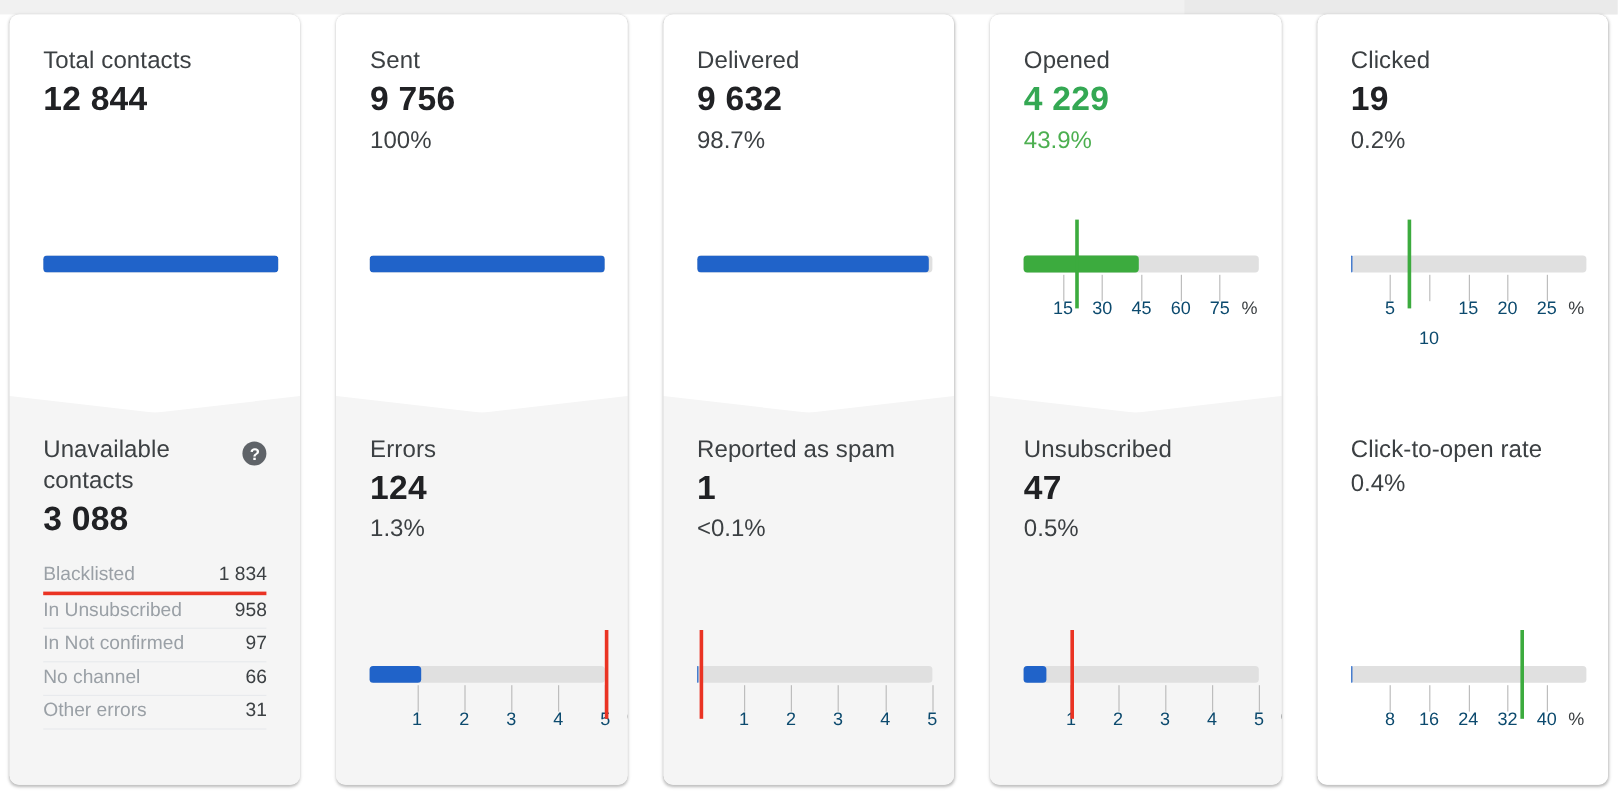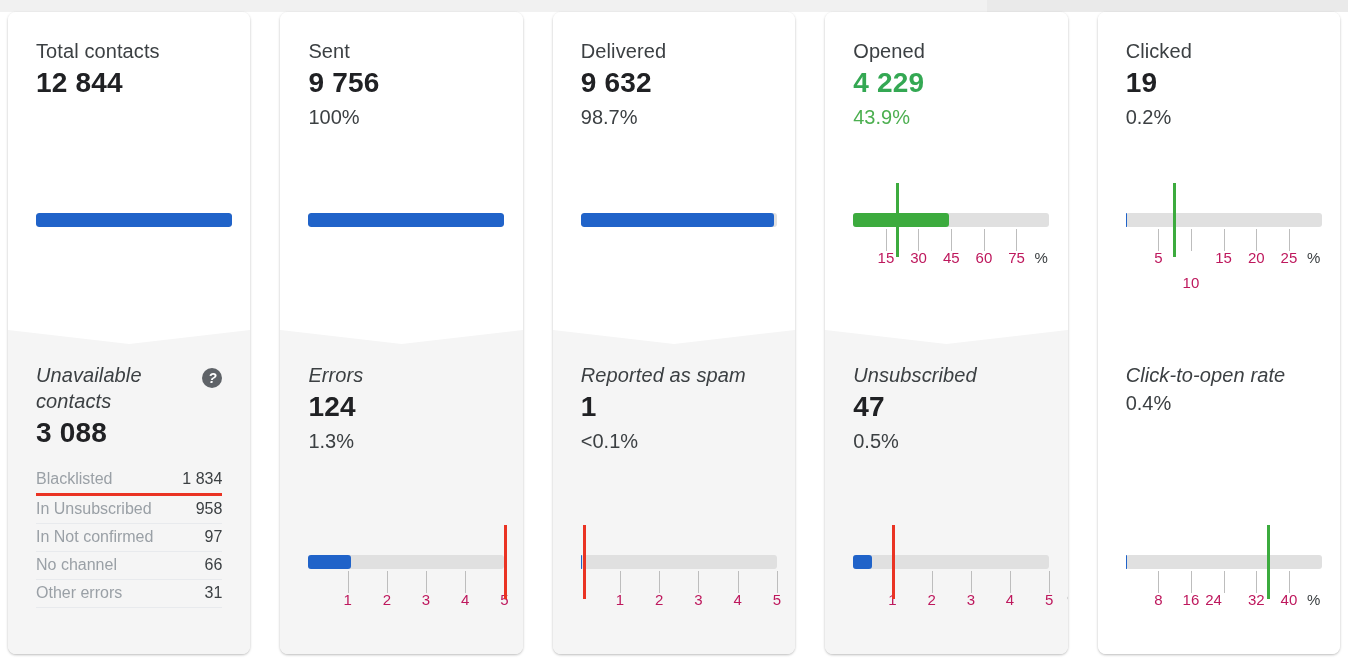--- a/index.html
+++ b/index.html
@@ -87,21 +87,21 @@
   }
   .metric-value.green { color: #34a853; }
   .metric-pct {
     font-size: 20px;
     color: #3c4043;
     line-height: 30px;
   }
   .metric-pct.green { color: #4caf50; }
 
   
-  .help-row { position: relative; font-style: italic; }
+  .help-row { position: relative; }
   .help-icon {
     position: absolute; right: 0px; top: 6px;
     width: 20px; height: 20px;
     border-radius: 50%;
     background: #5f6368;
     color: #ffffff;
     font-size: 14px; font-weight: bold;
     line-height: 20px; text-align: center;
     cursor: pointer;
   }
@@ -144,21 +144,21 @@
   }
   .gauge .fill.green { background: #3cab3e; }
   .gauge .fill.tiny { border-radius: 2px; }
   .gauge .tick {
     position: absolute; top: 42px;
     width: 1px; height: 22px;
     background: #bdbdbd;
   }
   .gauge .ticklabel {
     position: absolute; top: 62px;
-    font-size: 15px; color: #be185d;
+    font-size: 15px; color: #0c4a6e;
     transform: translateX(-50%);
     white-space: nowrap;
   }
   .gauge .pctsign {
     position: absolute; top: 62px;
     font-size: 15px; color: #3c4043;
     white-space: nowrap;
   }
   .gauge .threshold {
     position: absolute; top: -4px;
@@ -400,21 +400,21 @@
           <div class="metric-pct">0.4%</div>
           <div style="position: absolute; left: 28px; top: 185px;">
             <div class="gauge">
               <div class="track"></div>
               <div class="fill tiny" style="width: 1.568px;"></div>
               <div class="tick" style="left: 32.732px;"></div>
               <div class="ticklabel" style="left: 32.732px;">8</div>
               <div class="tick" style="left: 65.268px;"></div>
               <div class="ticklabel" style="left: 65.268px;">16</div>
               <div class="tick" style="left: 98px;"></div>
-              <div class="ticklabel" style="left: 88px; text-align: right;">24</div>
+              <div class="ticklabel" style="left: 98px; text-align: right;">24</div>
               <div class="tick" style="left: 130.732px;"></div>
               <div class="ticklabel" style="left: 130.732px;">32</div>
               <div class="tick" style="left: 163.268px;"></div>
               <div class="ticklabel" style="left: 163.268px;">40</div>
               <div class="pctsign" style="left: 181.268px;">%</div>
               <div class="threshold green" style="left: 141.12px;"></div>
             </div>
           </div>
         </div>
       </div>

